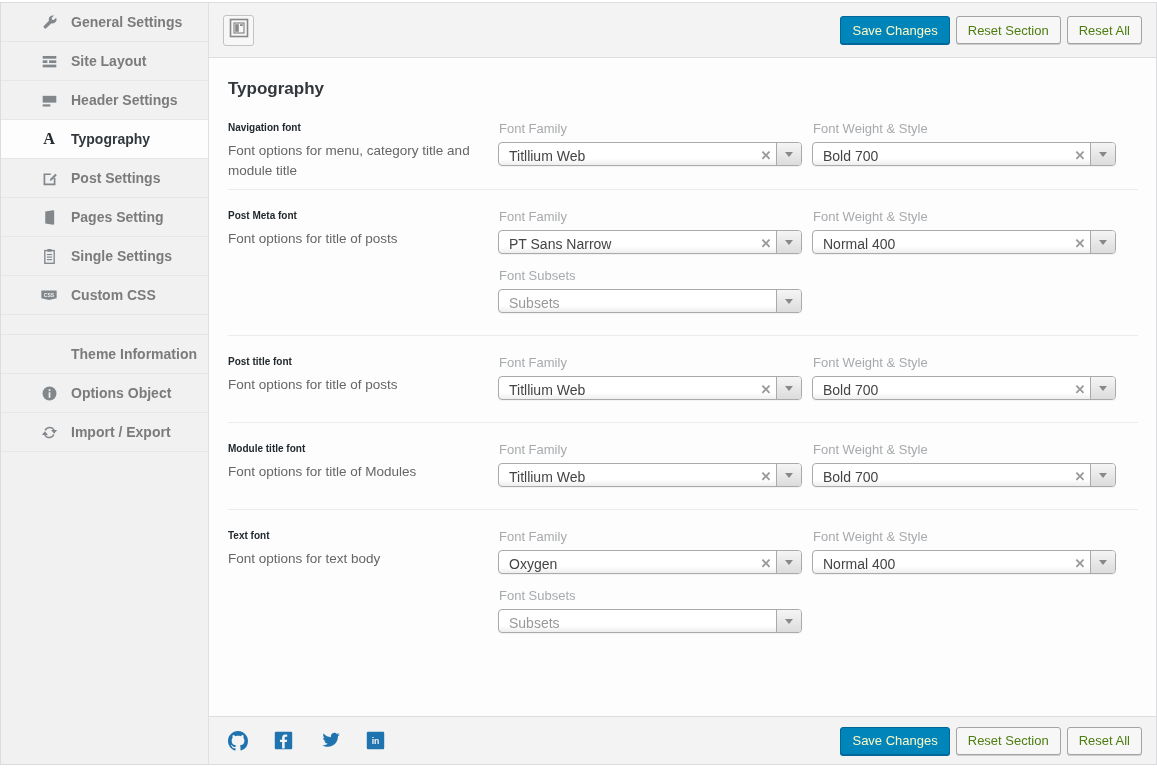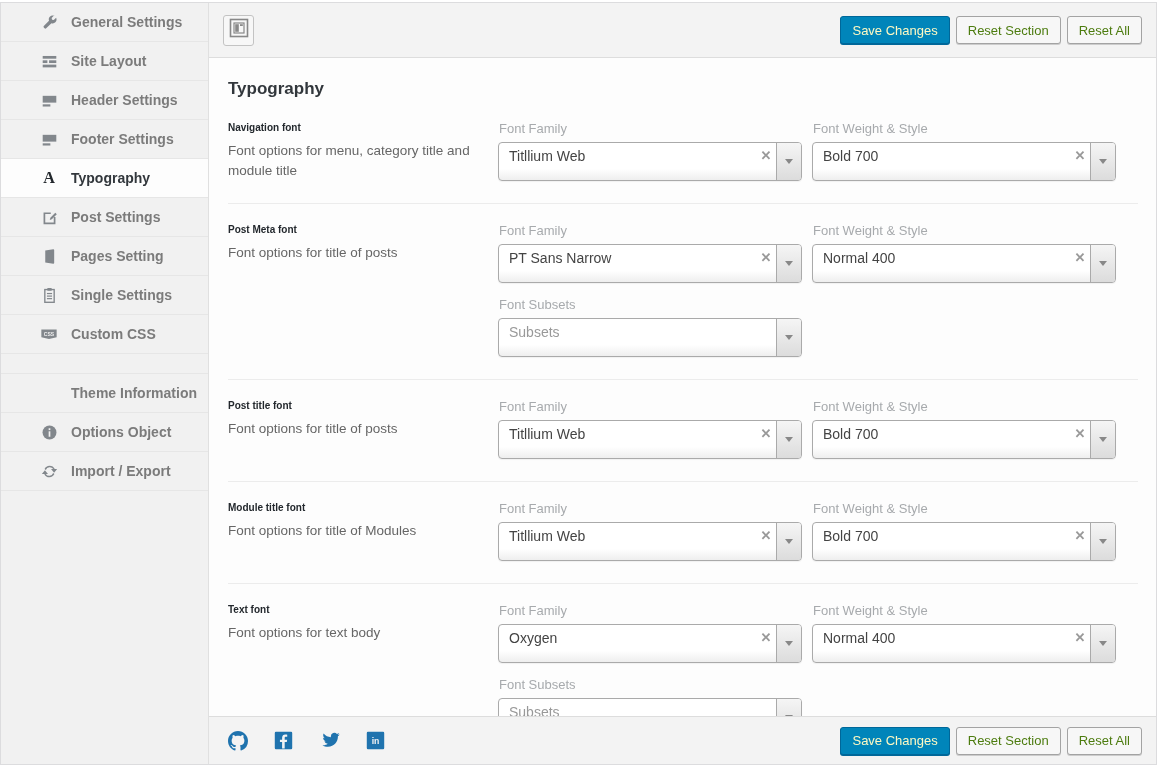--- a/index.html
+++ b/index.html
@@ -32,21 +32,21 @@
 
   .section { display:flex; padding:19px 0 8px; border-bottom:1px solid #ececec; }
   .section:last-child { border-bottom:none; }
   .section-info { width:270px; padding-right:28px; flex-shrink:0; }
   .section-title { font-size:10px; font-weight:bold; color:#23282d; line-height:1.35; }
   .section-desc { font-size:13.5px; color:#666; line-height:1.5; margin-top:6px; }
   .fields { display:flex; flex-wrap:wrap; width:640px; }
   .field { width:304px; margin-right:10px; margin-bottom:14px; }
   .field-label { font-size:13px; color:#a7aaad; margin:0 0 6px 1px; }
 
-  .select-box { height:39px; border:1px solid #aaa; border-radius:4px; display:flex; align-items:stretch;
+  .select-box { height:24px; border:1px solid #aaa; border-radius:4px; display:flex; align-items:stretch;
                 background:linear-gradient(#ffffff 70%, #eeeeee); box-shadow:0 1px 1px rgba(0,0,0,.05); cursor:pointer;justify-content:flex-end; }
   .select-value { flex:1; font-size:14px; color:#444; line-height:26px; padding:0 6px 0 10px;
                   white-space:nowrap; overflow:hidden; }
   .select-value.placeholder { color:#999; }
   .clear-x { width:20px; text-align:center; color:#999; font-size:13px; font-weight:bold; line-height:26px; }
   .arrow-seg { width:25px; border-left:1px solid #aaa; border-radius:0 3px 3px 0;
                background:linear-gradient(#f5f5f5,#dcdcdc); display:flex; align-items:center; justify-content:center; }
   .arrow-seg i { width:0; height:0; border-left:4px solid transparent; border-right:4px solid transparent; border-top:5px solid #888; }
 
   .footerbar { height:48px; background:#f3f3f3; border-top:1px solid #dddddd; display:flex; align-items:center;
@@ -85,29 +85,20 @@
     <div class="nav-item">
       <span class="nicon">
         <svg width="17" height="17" viewBox="0 0 20 20" fill="currentColor">
             <rect x="2" y="4.5" width="16" height="8"></rect>
             <rect x="2" y="14.5" width="9" height="2.6"></rect>
           </svg>
       </span>
       <span>Header Settings</span>
     </div>
 
-    <div class="nav-item">
-      <span class="nicon">
-        <svg width="17" height="17" viewBox="0 0 20 20" fill="currentColor">
-            <rect x="2" y="4.5" width="16" height="8"></rect>
-            <rect x="2" y="14.5" width="9" height="2.6"></rect>
-          </svg>
-      </span>
-      <span>Footer Settings</span>
-    </div>
 
     <div class="nav-item active">
       <span class="nicon">
         <svg width="18" height="18" viewBox="0 0 20 20" fill="currentColor">
             <text x="10" y="16" text-anchor="middle" font-family="Liberation Serif, serif" font-size="18" font-weight="bold">A</text>
           </svg>
       </span>
       <span>Typography</span>
     </div>
 

